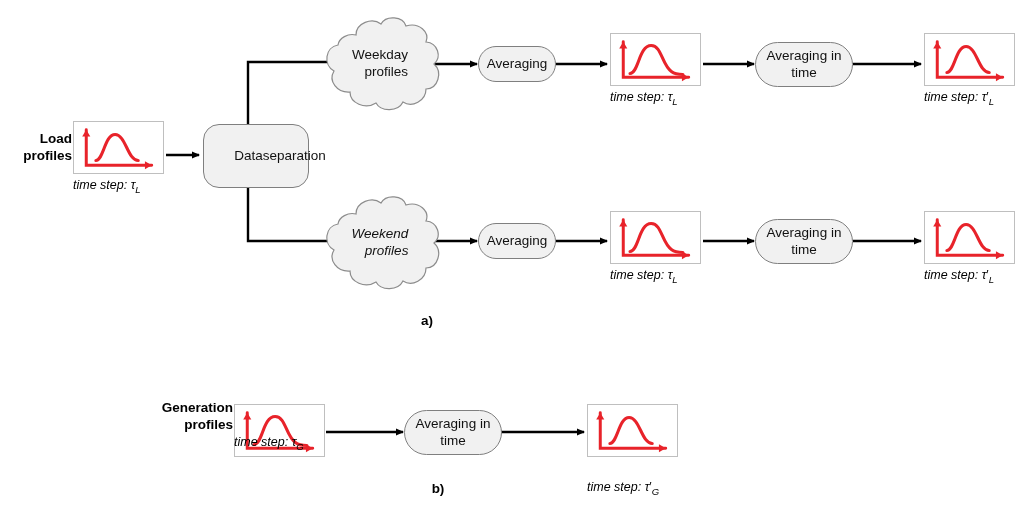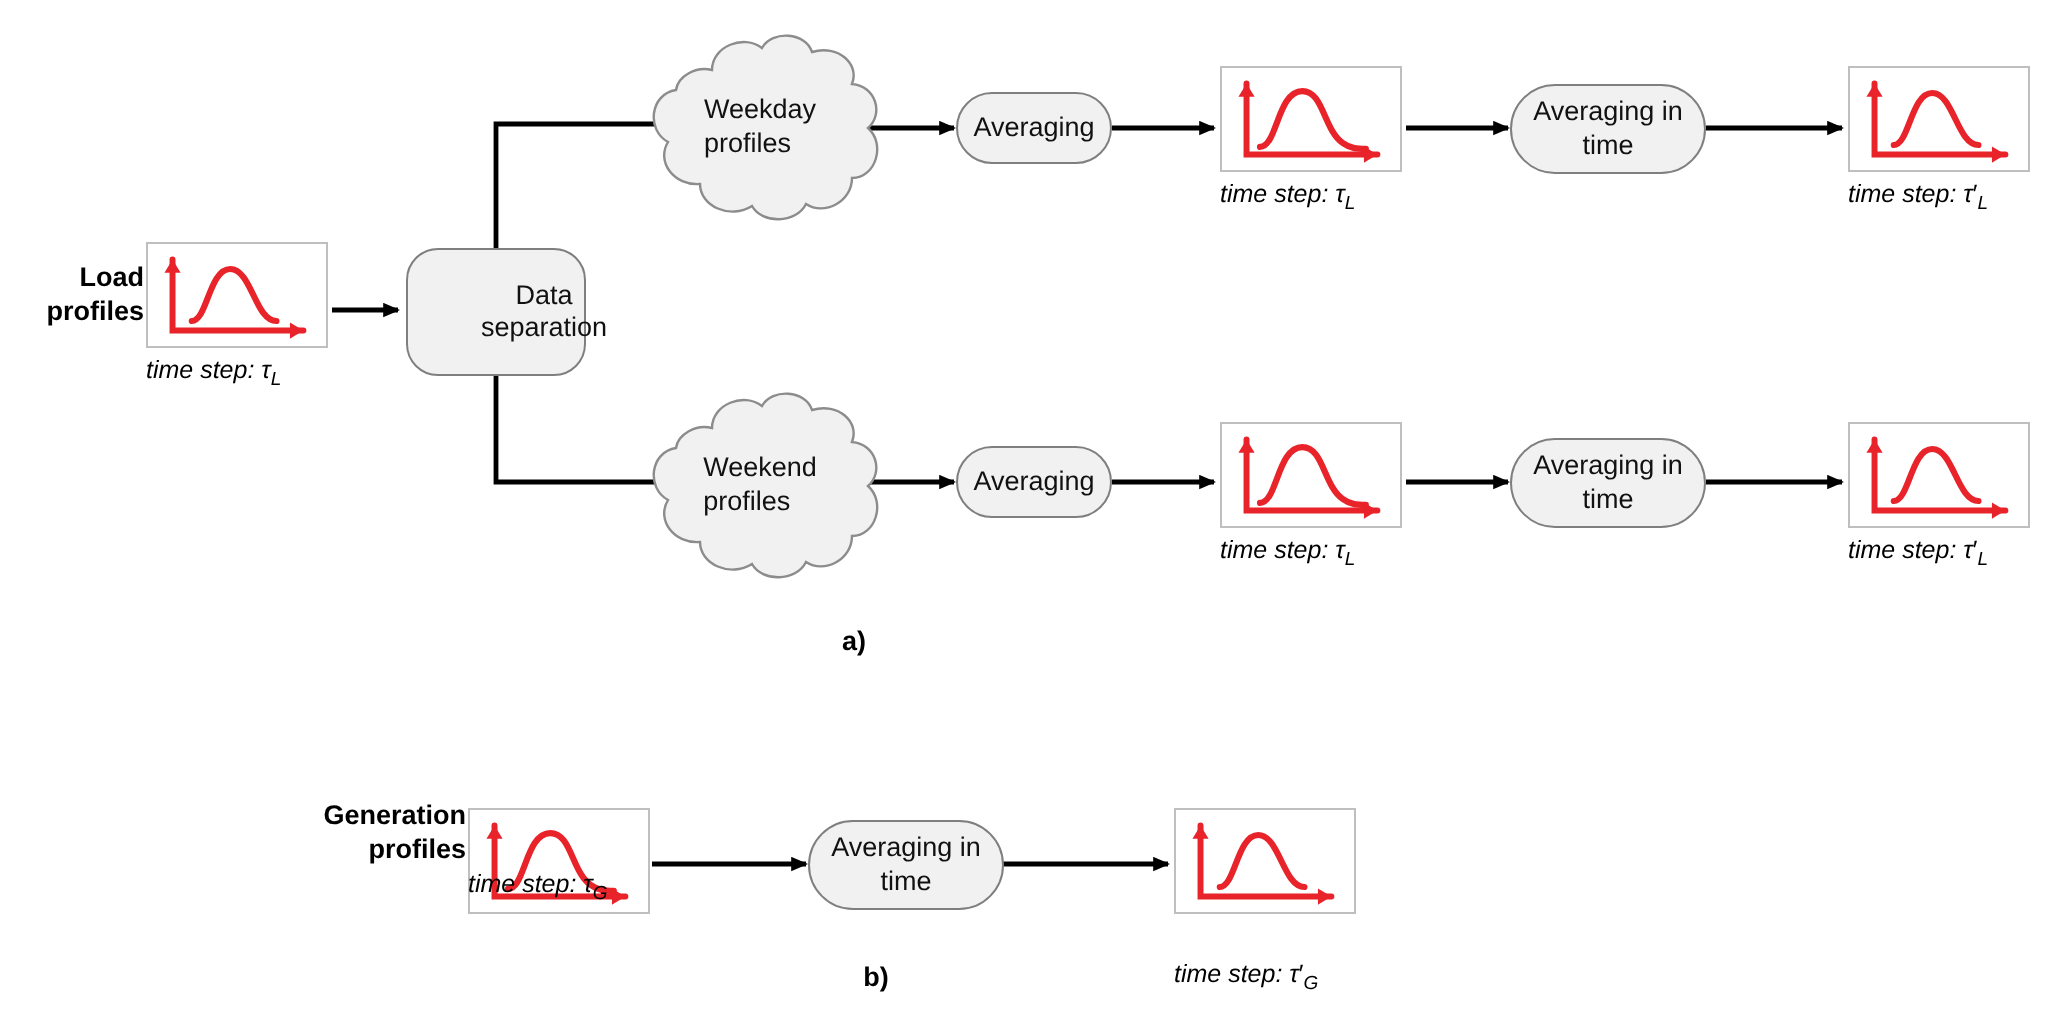--- a/index.html
+++ b/index.html
@@ -35,21 +35,21 @@
     display:flex;align-items:center;justify-content:center;text-align:center;
     background:#f1f1f1;border:1px solid #7f7f7f;
     font-size:13.5px;color:#111;line-height:1.22;
   }
   .proc.pill{border-radius:999px;}
   .proc.soft{border-radius:16px;}
 
   .cloud{position:absolute;}
   .cloud-text{
     position:absolute;inset:0;display:flex;align-items:center;justify-content:center;
-    text-align:left;font-size:13.5px;color:#111;line-height:1.25;
+    text-align:right;font-size:13.5px;color:#111;line-height:1.25;
     pointer-events:none;
   }
 
   .panel-label{
     position:absolute;font-weight:bold;font-size:13.5px;color:#000;text-align:center;
   }
 </style>
 </head>
 <body>
 
@@ -99,21 +99,21 @@
       <path d="M80,45 l-7,-4.2 v8.4 z" fill="#e8232a" stroke="none"></path>
       <path d="M22,40 C30,40 31,13 42,13 C53,13 55,40 66,40" stroke-width="3.2"></path>
     </g>
   </svg>
 </div>
 <div class="ts-label" style="left:73px;top:178px;width:91px;">
   <span>time step:</span>
   <span>τ</span><span class="sub">L</span>
 </div>
 
-<div class="node proc soft" style="left:203px;top:124px;width:90px;height:64px;flex-direction:column;padding-left:48px;">
+<div class="node proc soft" style="left:203px;top:124px;width:106px;height:64px;padding-left:48px;">
   <span>Data</span>
   <span>separation</span>
 </div>
 
 <div class="cloud" style="left:316px;top:13px;width:128px;height:101px;">
   <svg viewBox="0 0 128 101" width="128" height="101">
     <path d="M40,22 C40,10 56,4 65,11 C70,2 87,3 90,13 C103,9 114,19 110,29
              C122,30 126,44 118,51 C127,59 122,76 110,76 C110,88 96,95 87,89
              C82,99 65,99 60,90 C49,97 34,90 34,79 C21,80 12,68 18,58
              C7,52 9,34 22,32 C23,25 32,20 40,22 Z" fill="#f1f1f1" stroke="#8c8c8c" stroke-width="1.2"></path>
@@ -158,21 +158,21 @@
       <path d="M80,45 l-7,-4.2 v8.4 z" fill="#e8232a" stroke="none"></path>
       <path d="M22,40 C30,40 31,13 42,13 C53,13 55,40 66,40" stroke-width="3.2"></path>
     </g>
   </svg>
 </div>
 <div class="ts-label" style="left:924px;top:90px;width:91px;">
   <span>time step:</span>
   <span>τ</span><span class="prime">′</span><span class="sub">L</span>
 </div>
 
-<div class="cloud" style="left:316px;top:192px;width:128px;height:101px;">
+<div class="cloud" style="left:316px;top:192px;width:128px;height:101px;font-style:italic;">
   <svg viewBox="0 0 128 101" width="128" height="101">
     <path d="M40,22 C40,10 56,4 65,11 C70,2 87,3 90,13 C103,9 114,19 110,29
              C122,30 126,44 118,51 C127,59 122,76 110,76 C110,88 96,95 87,89
              C82,99 65,99 60,90 C49,97 34,90 34,79 C21,80 12,68 18,58
              C7,52 9,34 22,32 C23,25 32,20 40,22 Z" fill="#f1f1f1" stroke="#8c8c8c" stroke-width="1.2"></path>
   </svg>
   <div class="cloud-text">
     <div>
       <div>Weekend</div>
       <div>profiles</div>

